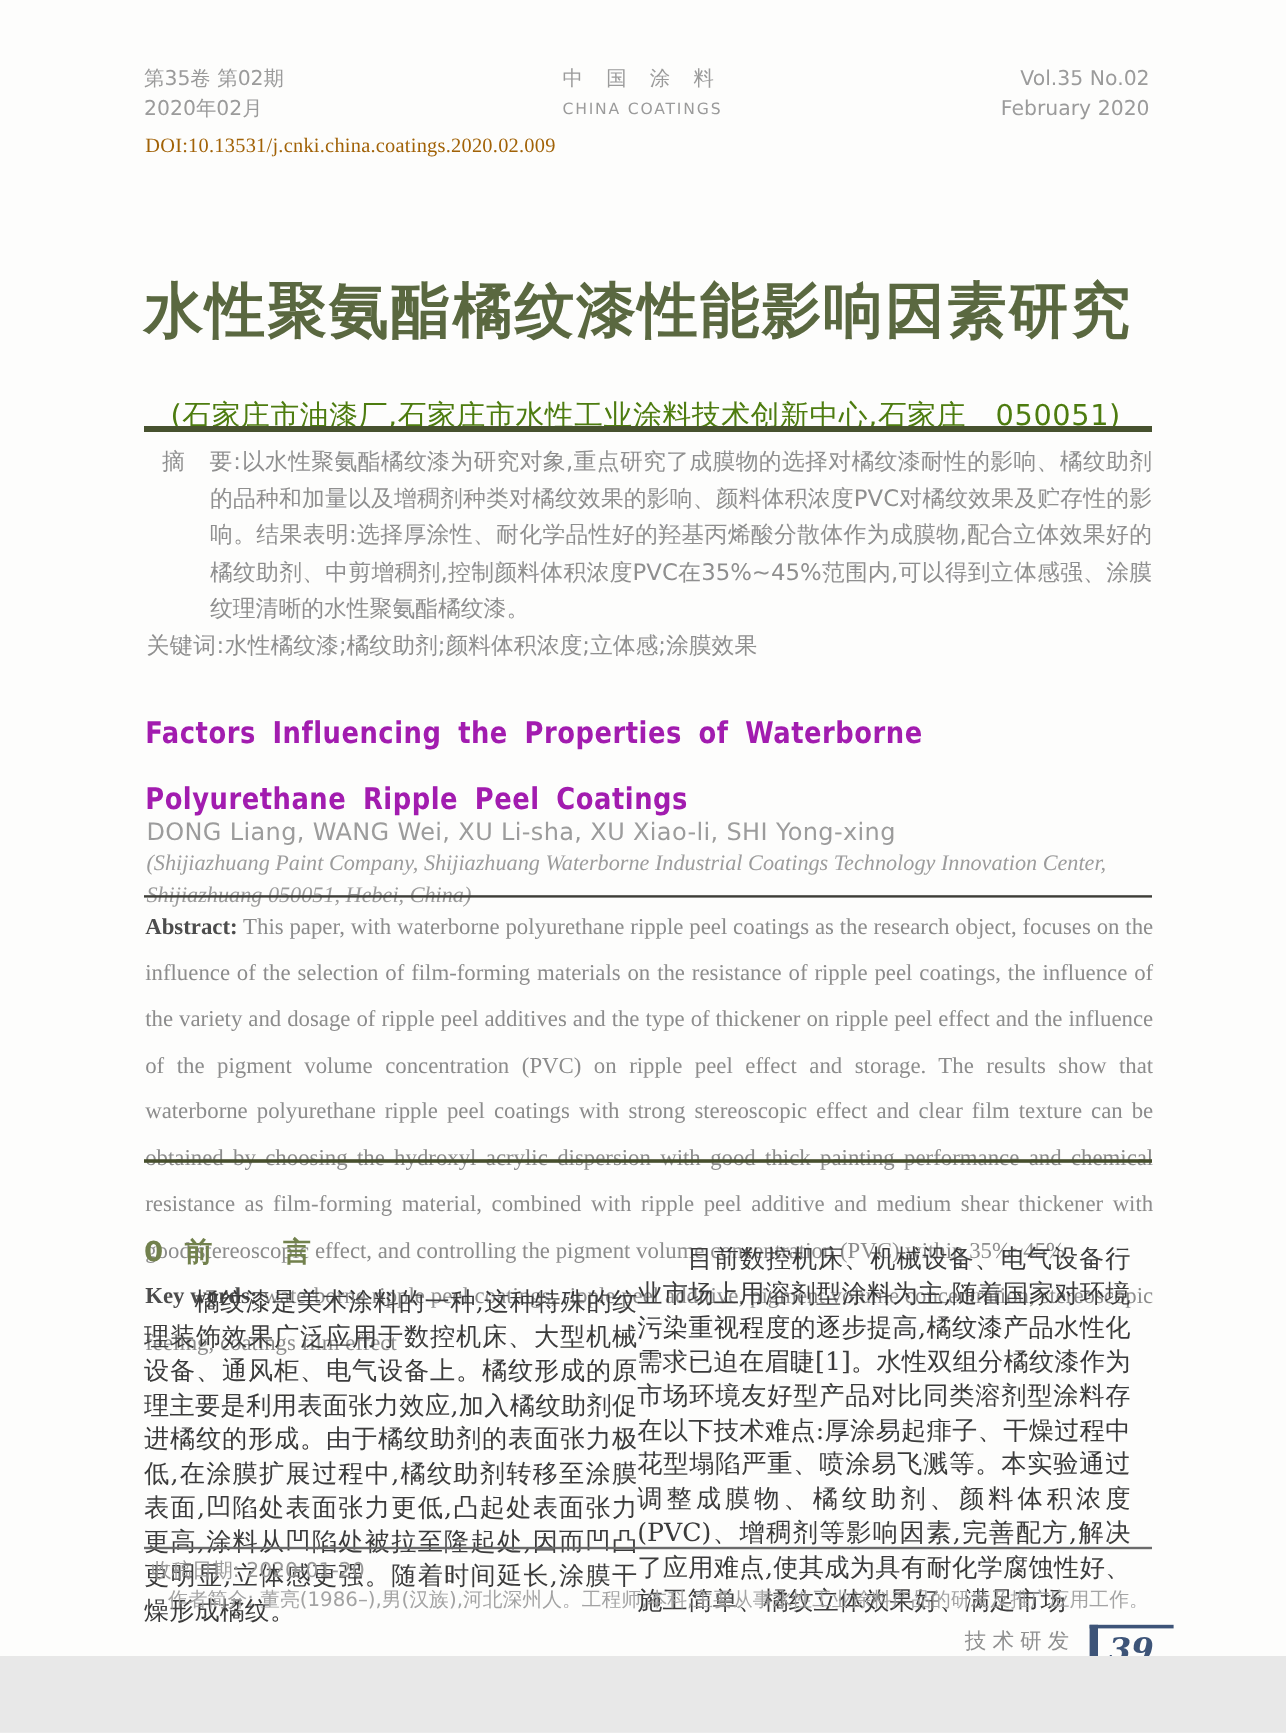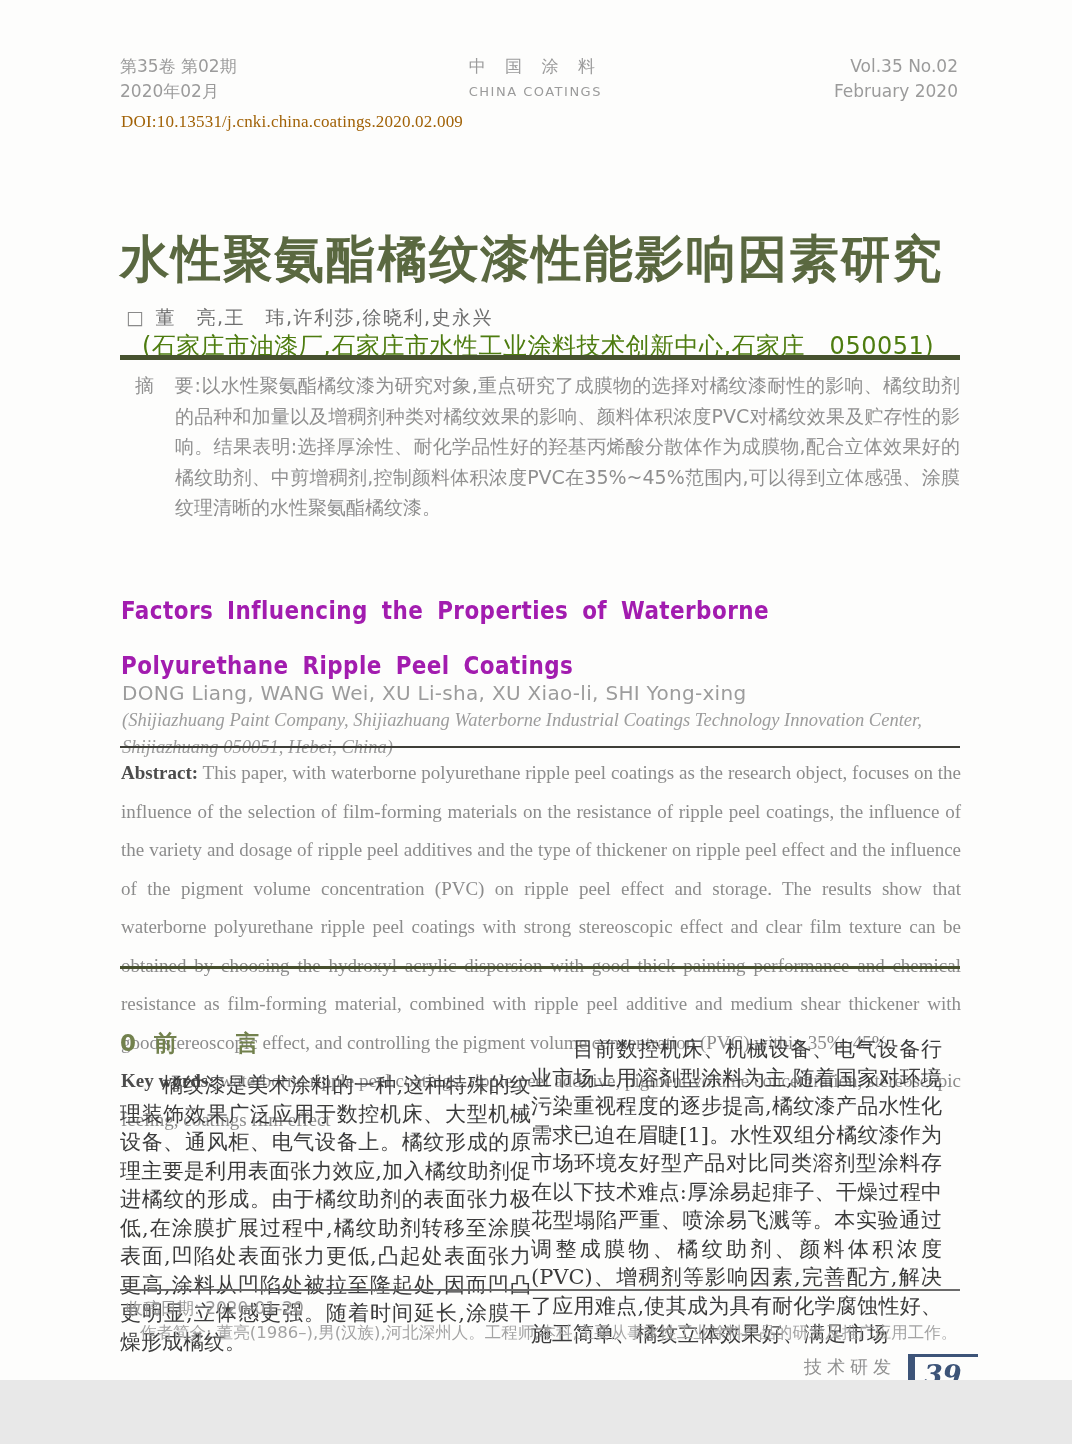--- a/index.html
+++ b/index.html
@@ -76,28 +76,26 @@
       <div class="jen">CHINA COATINGS</div>
     </div>
     <div class="r">
       <div>Vol.35 No.02</div>
       <div>February 2020</div>
     </div>
   </div>
   <div class="doi">DOI:10.13531/j.cnki.china.coatings.2020.02.009</div>
 
   <div class="title-cn">水性聚氨酯橘纹漆性能影响因素研究</div>
-  <div class="authors-cn">
-    <span class="mark">□</span><span>董　亮,王　玮,许利莎,徐晓利,史永兴</span>
-  </div>
   <div class="affil-cn">(石家庄市油漆厂,石家庄市水性工业涂料技术创新中心,石家庄　050051)</div>
   <div class="rule-olive-thick" style="top:355px;"></div>
 
   <div class="abs-cn">
     <p class="p1"><span class="lbl">摘　要:</span><span>以水性聚氨酯橘纹漆为研究对象,重点研究了成膜物的选择对橘纹漆耐性的影响、橘纹助剂的品种和加量以及增稠剂种类对橘纹效果的影响、颜料体积浓度PVC对橘纹效果及贮存性的影响。结果表明:选择厚涂性、耐化学品性好的羟基丙烯酸分散体作为成膜物,配合立体效果好的橘纹助剂、中剪增稠剂,控制颜料体积浓度PVC在35%~45%范围内,可以得到立体感强、涂膜纹理清晰的水性聚氨酯橘纹漆。</span></p>
+    <p class="p2"><span class="lbl">关键词:</span><span>水性橘纹漆;橘纹助剂;颜料体积浓度;立体感;涂膜效果</span></p>
   </div>
 
 
   <div class="title-en">
     <div class="tl">Factors Influencing the Properties of Waterborne</div>
     <div class="tl">Polyurethane Ripple Peel Coatings</div>
   </div>
   <div class="authors-en">DONG Liang, WANG Wei, XU Li-sha, XU Xiao-li, SHI Yong-xing</div>
   <div class="affil-en">(Shijiazhuang Paint Company, Shijiazhuang Waterborne Industrial Coatings Technology Innovation Center, Shijiazhuang 050051, Hebei, China)</div>
   <div class="rule-thin" style="top:746px;"></div>

